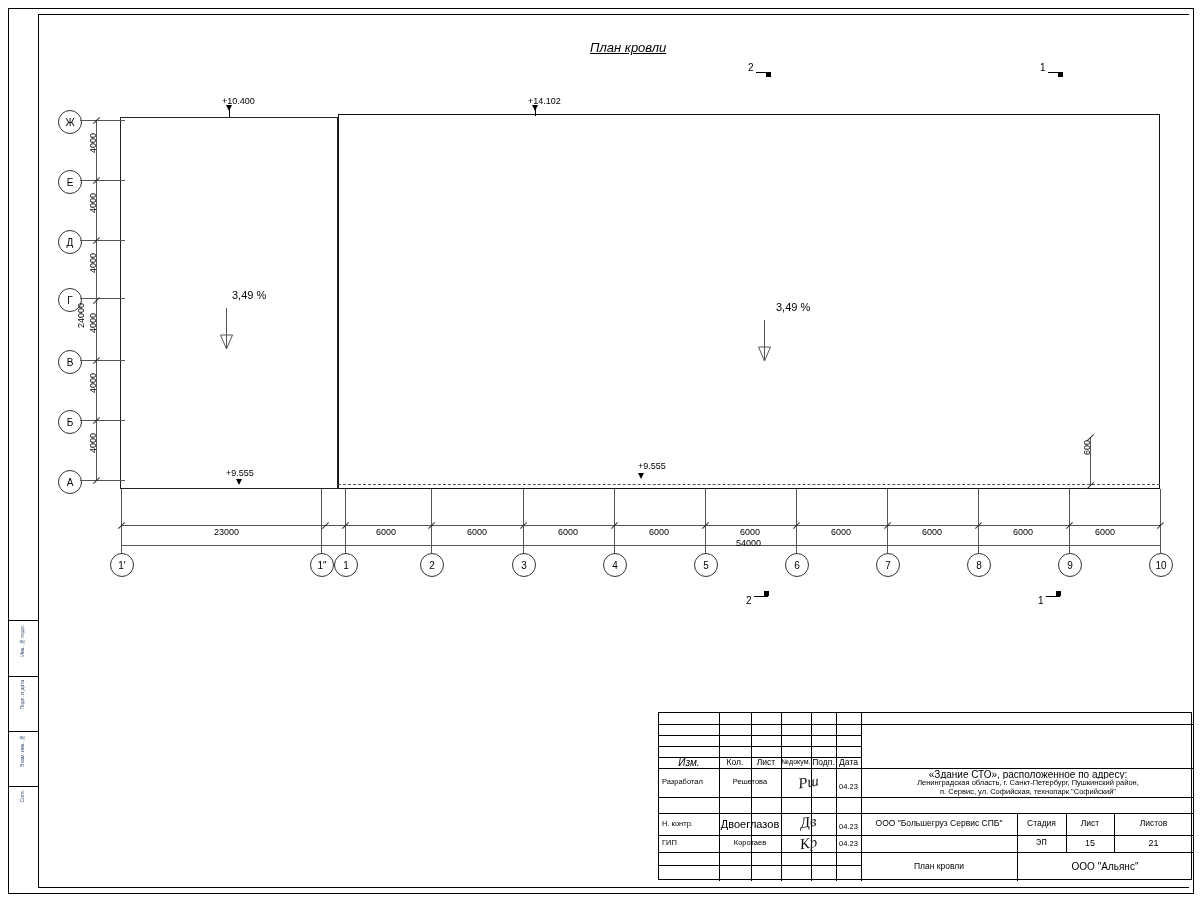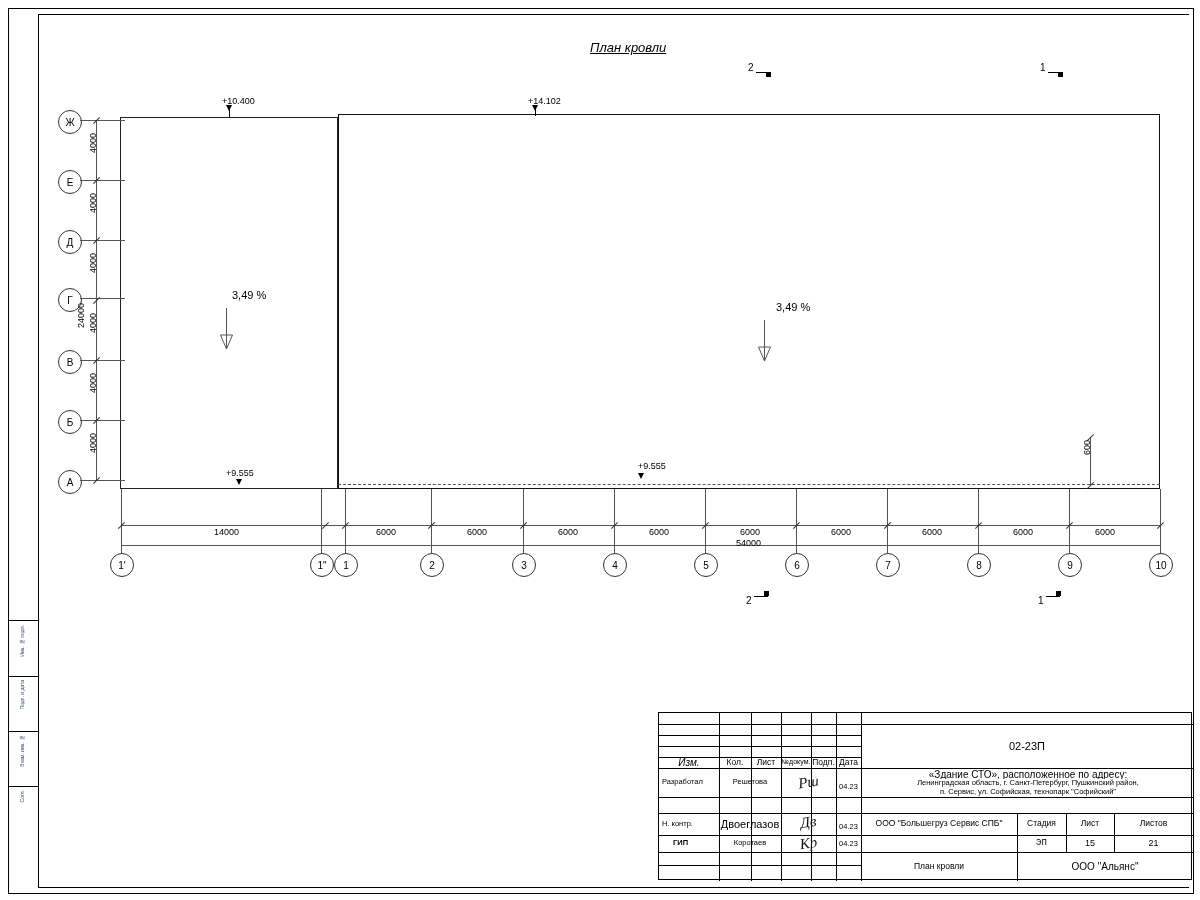--- a/index.html
+++ b/index.html
@@ -262,21 +262,21 @@
 <div class="dimtick" style="left:427px; top:525px;"></div>
 <div class="dimtick" style="left:519px; top:525px;"></div>
 <div class="dimtick" style="left:610px; top:525px;"></div>
 <div class="dimtick" style="left:701px; top:525px;"></div>
 <div class="dimtick" style="left:792px; top:525px;"></div>
 <div class="dimtick" style="left:883px; top:525px;"></div>
 <div class="dimtick" style="left:974px; top:525px;"></div>
 <div class="dimtick" style="left:1065px; top:525px;"></div>
 <div class="dimtick" style="left:1156px; top:525px;"></div>
 
-<div class="dimtxt" style="left:214px; top:527px;">14000</div>
+<div class="dimtxt" style="left:214px; top:527px;">23000</div>
 <div class="dimtxt" style="left:376px; top:527px;">6000</div>
 <div class="dimtxt" style="left:467px; top:527px;">6000</div>
 <div class="dimtxt" style="left:558px; top:527px;">6000</div>
 <div class="dimtxt" style="left:649px; top:527px;">6000</div>
 <div class="dimtxt" style="left:740px; top:527px;">6000</div>
 <div class="dimtxt" style="left:831px; top:527px;">6000</div>
 <div class="dimtxt" style="left:922px; top:527px;">6000</div>
 <div class="dimtxt" style="left:1013px; top:527px;">6000</div>
 <div class="dimtxt" style="left:1095px; top:527px;">6000</div>
 
@@ -308,21 +308,20 @@
   <div class="st-line-v" style="left:92px;  height:168px;"></div>
   <div class="st-line-v" style="left:122px; height:168px;"></div>
   <div class="st-line-v" style="left:152px; height:168px;"></div>
   <div class="st-line-v" style="left:177px; height:168px;"></div>
   <div class="st-line-v" style="left:202px; height:168px;"></div>
 
   <div class="st-line-v" style="left:358px; top:100px; height:68px;"></div>
   <div class="st-line-v" style="left:407px; top:100px; height:39px;"></div>
   <div class="st-line-v" style="left:455px; top:100px; height:39px;"></div>
 
-  <div class="st-cell" style="left:202px; top:11px; width:332px; height:44px; font-size:11px;">02-23П</div>
 
   <div class="st-cell" style="left:204px; top:57px; width:330px; height:9px; font-size:10px;">«Здание СТО», расположенное по адресу:</div>
   <div class="st-cell" style="left:204px; top:66px; width:330px; height:9px; font-size:7.5px;">Ленинградская область, г. Санкт-Петербург, Пушкинский район,</div>
   <div class="st-cell" style="left:204px; top:75px; width:330px; height:9px; font-size:7.5px;">п. Сервис, ул. Софийская, технопарк "Софийский"</div>
 
   <div class="st-cell" style="left:0px;   top:44px; width:60px; height:11px; font-size:10px;font-style:italic;">Изм.</div>
   <div class="st-cell" style="left:60px;  top:44px; width:32px; height:11px; font-size:8.5px;">Кол.</div>
   <div class="st-cell" style="left:92px;  top:44px; width:30px; height:11px; font-size:8.5px;">Лист</div>
   <div class="st-cell" style="left:122px; top:44px; width:30px; height:11px; font-size:7px;">№докум.</div>
   <div class="st-cell" style="left:152px; top:44px; width:25px; height:11px; font-size:8.5px;">Подп.</div>
@@ -331,21 +330,21 @@
   <div class="st-cell left" style="left:0px;  top:55px; width:60px; height:29px; font-size:7.5px;">Разработал</div>
   <div class="st-cell" style="left:60px; top:55px; width:62px; height:29px; font-size:7.5px;">Решетова</div>
   <div class="st-cell sig" style="left:122px; top:55px; width:55px; height:29px;">Рш</div>
   <div class="st-cell" style="left:177px; top:64px; width:25px; height:20px; font-size:7.5px;">04.23</div>
 
   <div class="st-cell left" style="left:0px;  top:100px; width:60px; height:22px; font-size:7.5px;">Н. контр.</div>
   <div class="st-cell" style="left:60px; top:100px; width:62px; height:22px; font-size:11px;">Двоеглазов</div>
   <div class="st-cell sig" style="left:122px; top:98px; width:55px; height:24px;">Дв</div>
   <div class="st-cell" style="left:177px; top:107px; width:25px; height:15px; font-size:7.5px;">04.23</div>
 
-  <div class="st-cell left" style="left:11px;  top:122px; width:60px; height:17px; font-size:7.5px;font-weight:bold;">ГИП</div>
+  <div class="st-cell left" style="left:0px;  top:122px; width:60px; height:17px; font-size:7.5px;">ГИП</div>
   <div class="st-cell" style="left:60px; top:122px; width:62px; height:17px; font-size:7.5px;">Коротаев</div>
   <div class="st-cell sig" style="left:122px; top:118px; width:55px; height:26px;">Кр</div>
   <div class="st-cell" style="left:177px; top:124px; width:25px; height:15px; font-size:7.5px;">04.23</div>
 
   <div class="st-cell" style="left:202px; top:100px; width:156px; height:22px; font-size:8.5px;">ООО "Большегруз Сервис СПБ"</div>
 
   <div class="st-cell" style="left:202px; top:139px; width:156px; height:29px; font-size:8.5px;">План кровли</div>
 
   <div class="st-cell" style="left:358px; top:100px; width:49px; height:22px; font-size:8.5px;">Стадия</div>
   <div class="st-cell" style="left:407px; top:100px; width:48px; height:22px; font-size:8.5px;">Лист</div>

